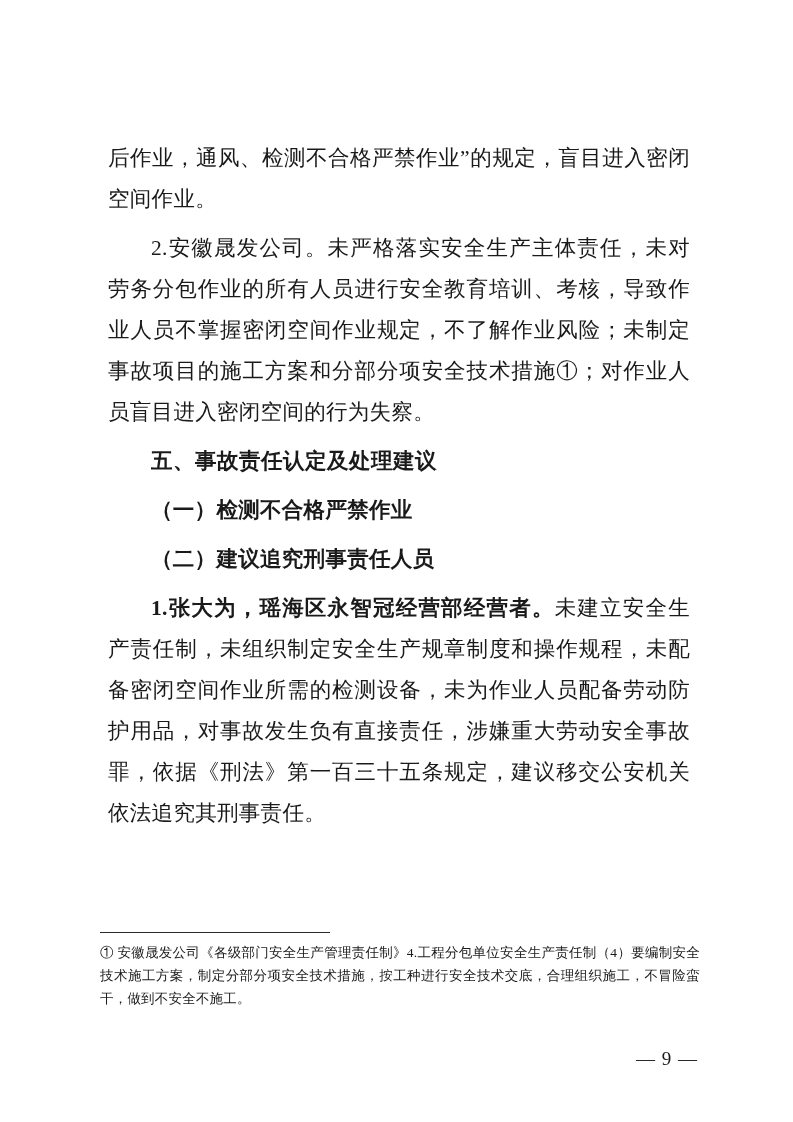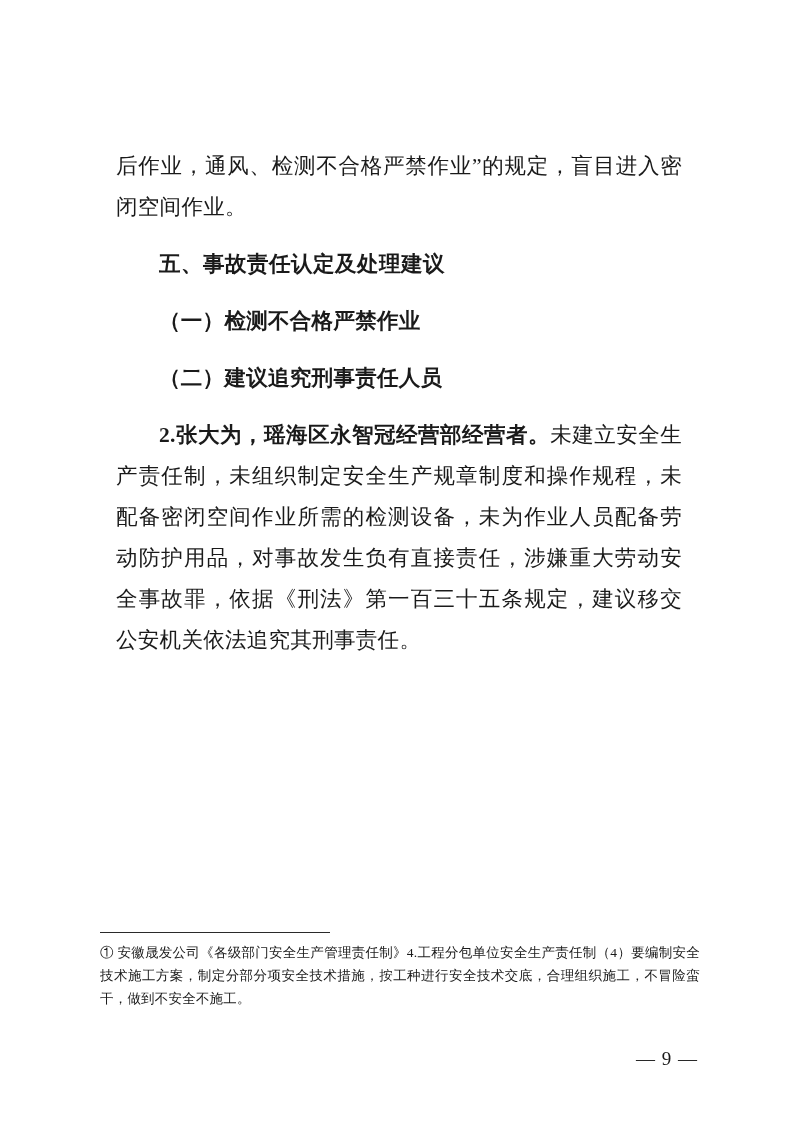--- a/index.html
+++ b/index.html
@@ -24,21 +24,21 @@
     padding: 130px 95px 40px 100px;
   }
   .body-text {
     font-size: 21.5px;
     line-height: 41px;
     letter-spacing: 0.3px;
     text-align: justify;
     text-justify: inter-ideograph;
   }
   p {
-    margin: 16px;
+    margin: 8px;
   }
   .indent {
     text-indent: 2em;
   }
   .heading {
     font-weight: bold;
     font-family: Liberation Sans, sans-serif;
     font-size: 21.5px;
     line-height: 41px;
     text-indent: 2em;
@@ -84,31 +84,32 @@
 </style>
 </head>
 <body>
 
 <div class="page">
 
   <div class="body-text">
 
     <p>后作业，通风、检测不合格严禁作业”的规定，盲目进入密闭空间作业。</p>
 
+    <p class="indent"><span>2.安徽晟发公司。未严格落实安全生产主体责任，未对劳务分包作业的所有人员进行安全教育培训、考核，导致作业人员不掌握密闭空间作业规定，不了解作业风险；未制定事故项目的施工方案和分部分项安全技术措施①；对作业人员盲目进入密闭空间的行为失察。</span></p>
 
 
 
     <p class="heading">五、事故责任认定及处理建议</p>
 
     <p class="subheading">（一）检测不合格严禁作业</p>
 
 
     <p class="subheading">（二）建议追究刑事责任人员</p>
 
-    <p class="indent"><span class="bold-inline">2.张大为，瑶海区永智冠经营部经营者。</span><span>未建立安全生产责任制，未组织制定安全生产规章制度和操作规程，未配备密闭空间作业所需的检测设备，未为作业人员配备劳动防护用品，对事故发生负有直接责任，涉嫌重大劳动安全事故罪，依据《刑法》第一百三十五条规定，建议移交公安机关依法追究其刑事责任。</span></p>
+    <p class="indent"><span class="bold-inline">1.张大为，瑶海区永智冠经营部经营者。</span><span>未建立安全生产责任制，未组织制定安全生产规章制度和操作规程，未配备密闭空间作业所需的检测设备，未为作业人员配备劳动防护用品，对事故发生负有直接责任，涉嫌重大劳动安全事故罪，依据《刑法》第一百三十五条规定，建议移交公安机关依法追究其刑事责任。</span></p>
 
   </div>
 
   <div class="footnote-rule"></div>
 
   <div class="footnote">
     <span>①</span>
     <span>安徽晟发公司《各级部门安全生产管理责任制》4.工程分包单位安全生产责任制（4）要编制安全技术施工方案，制定分部分项安全技术措施，按工种进行安全技术交底，合理组织施工，不冒险蛮干，做到不安全不施工。</span>
   </div>
 

